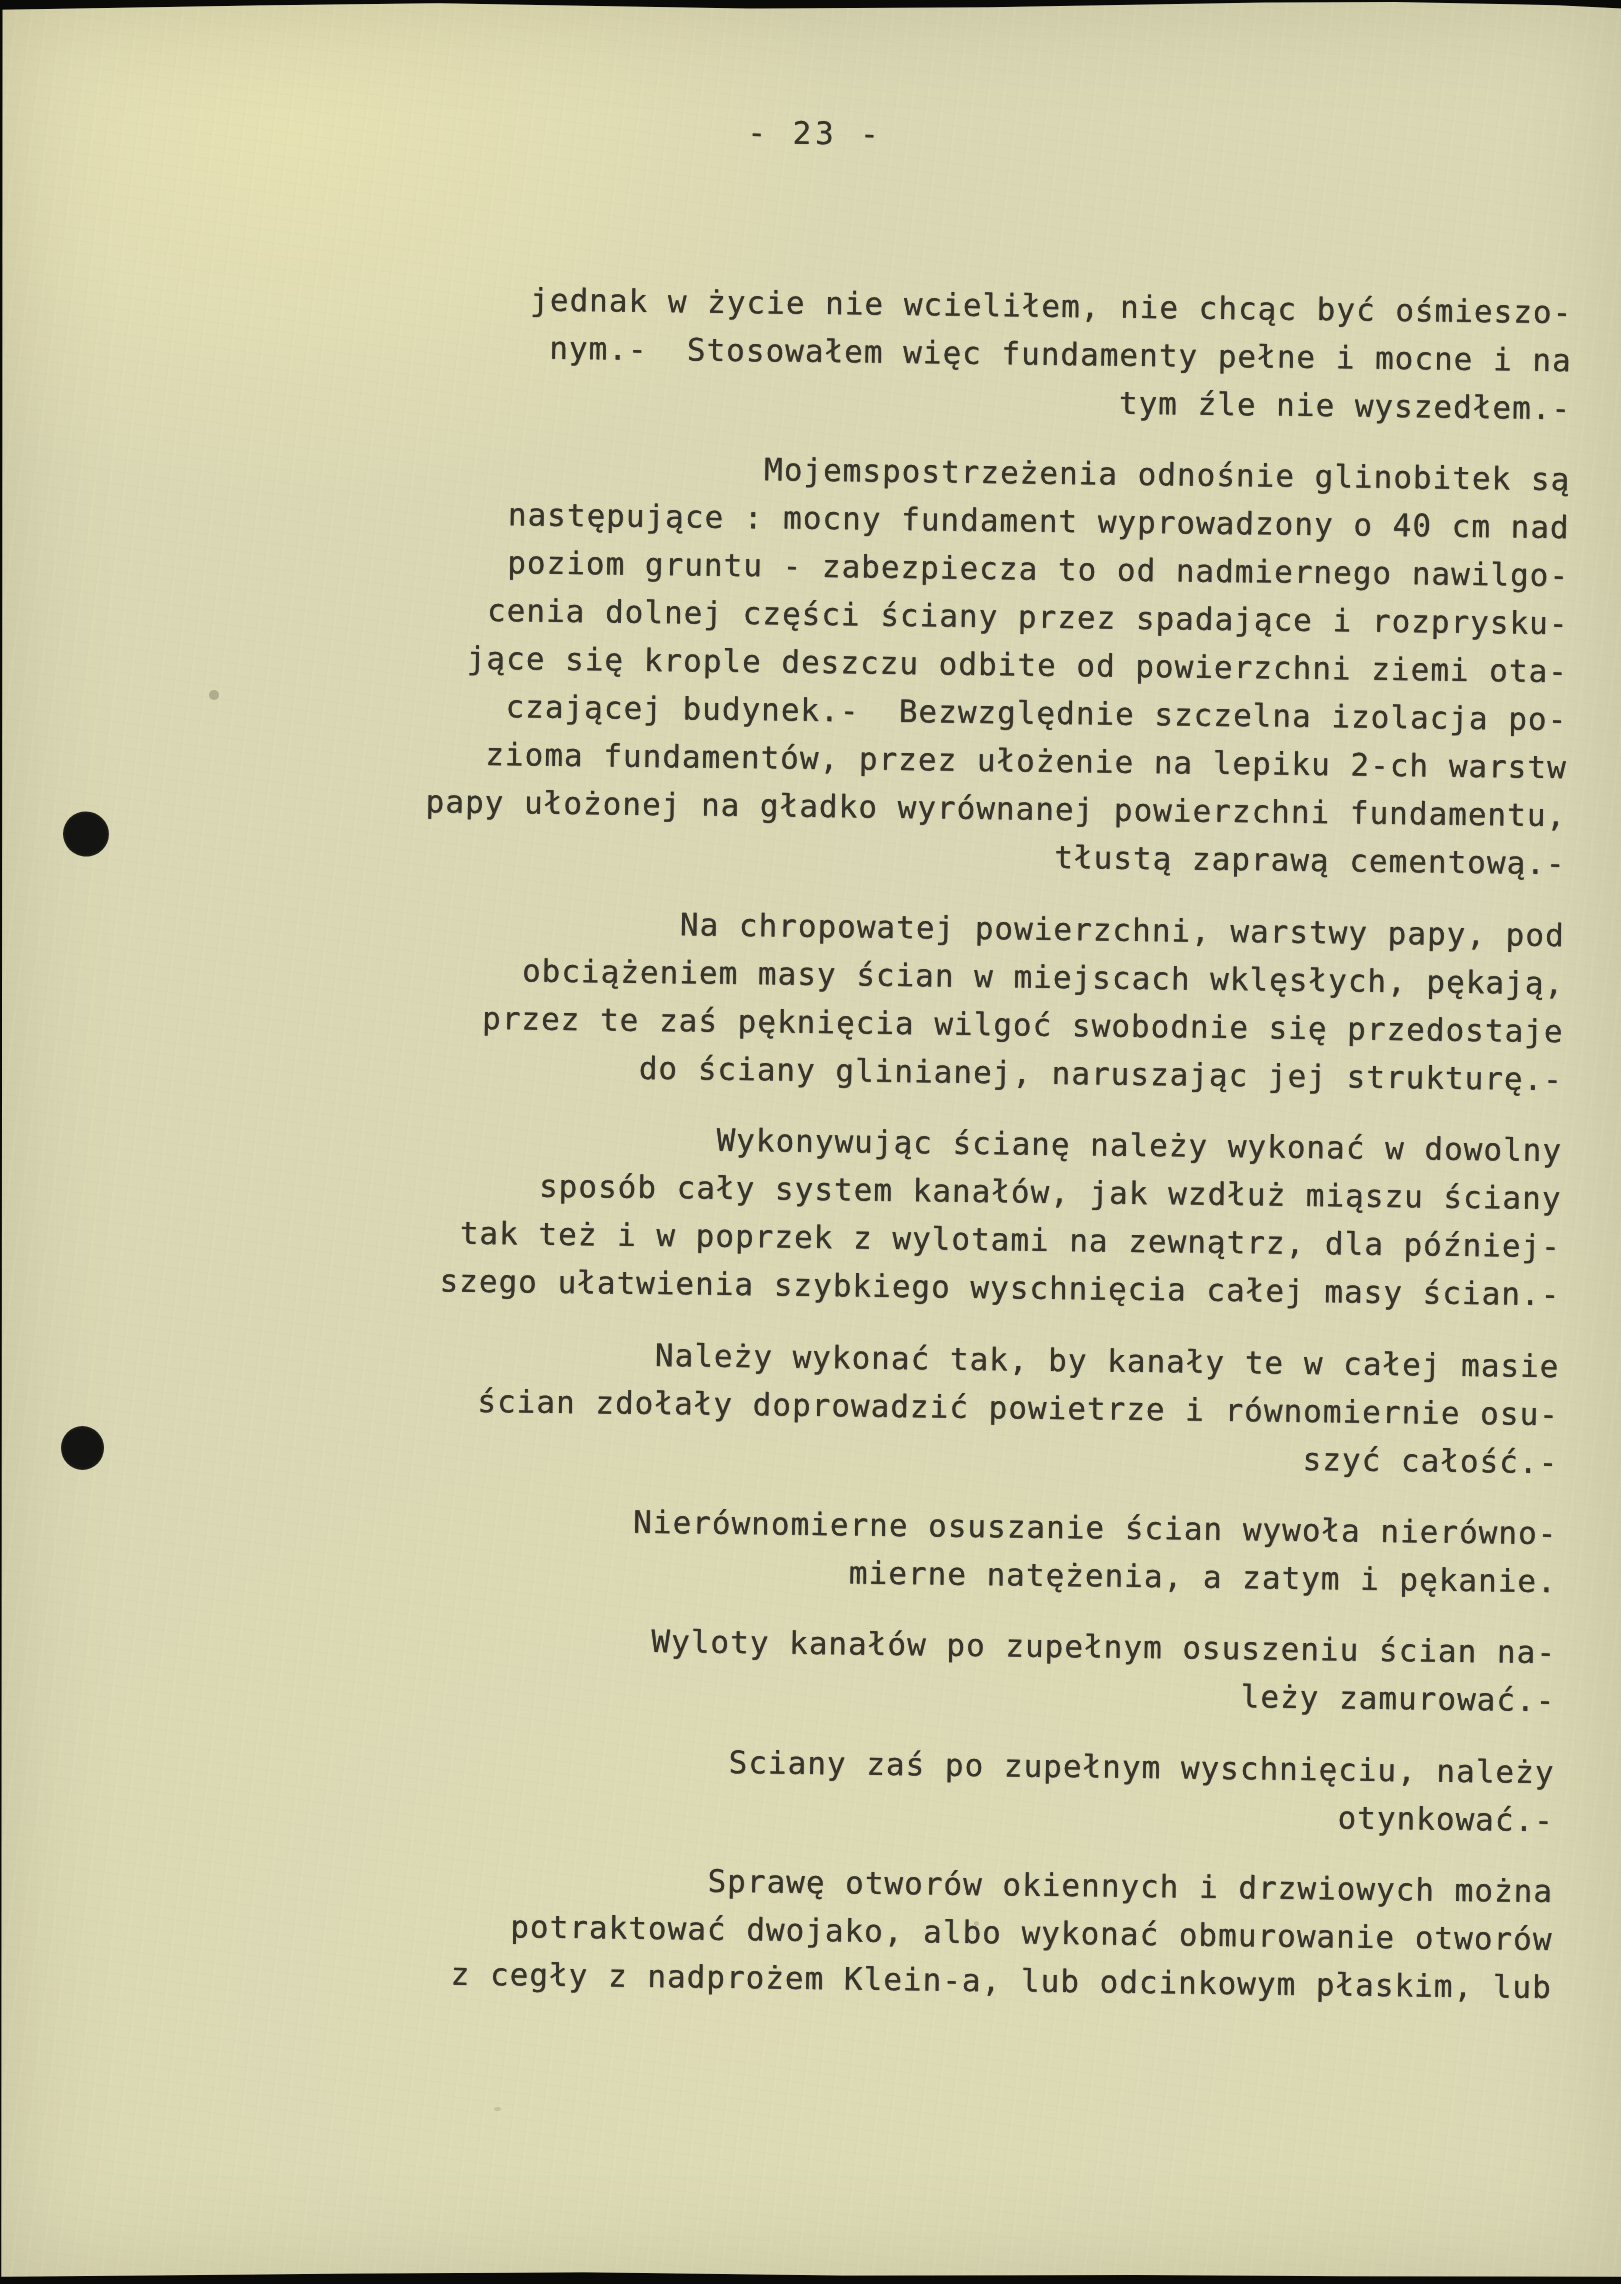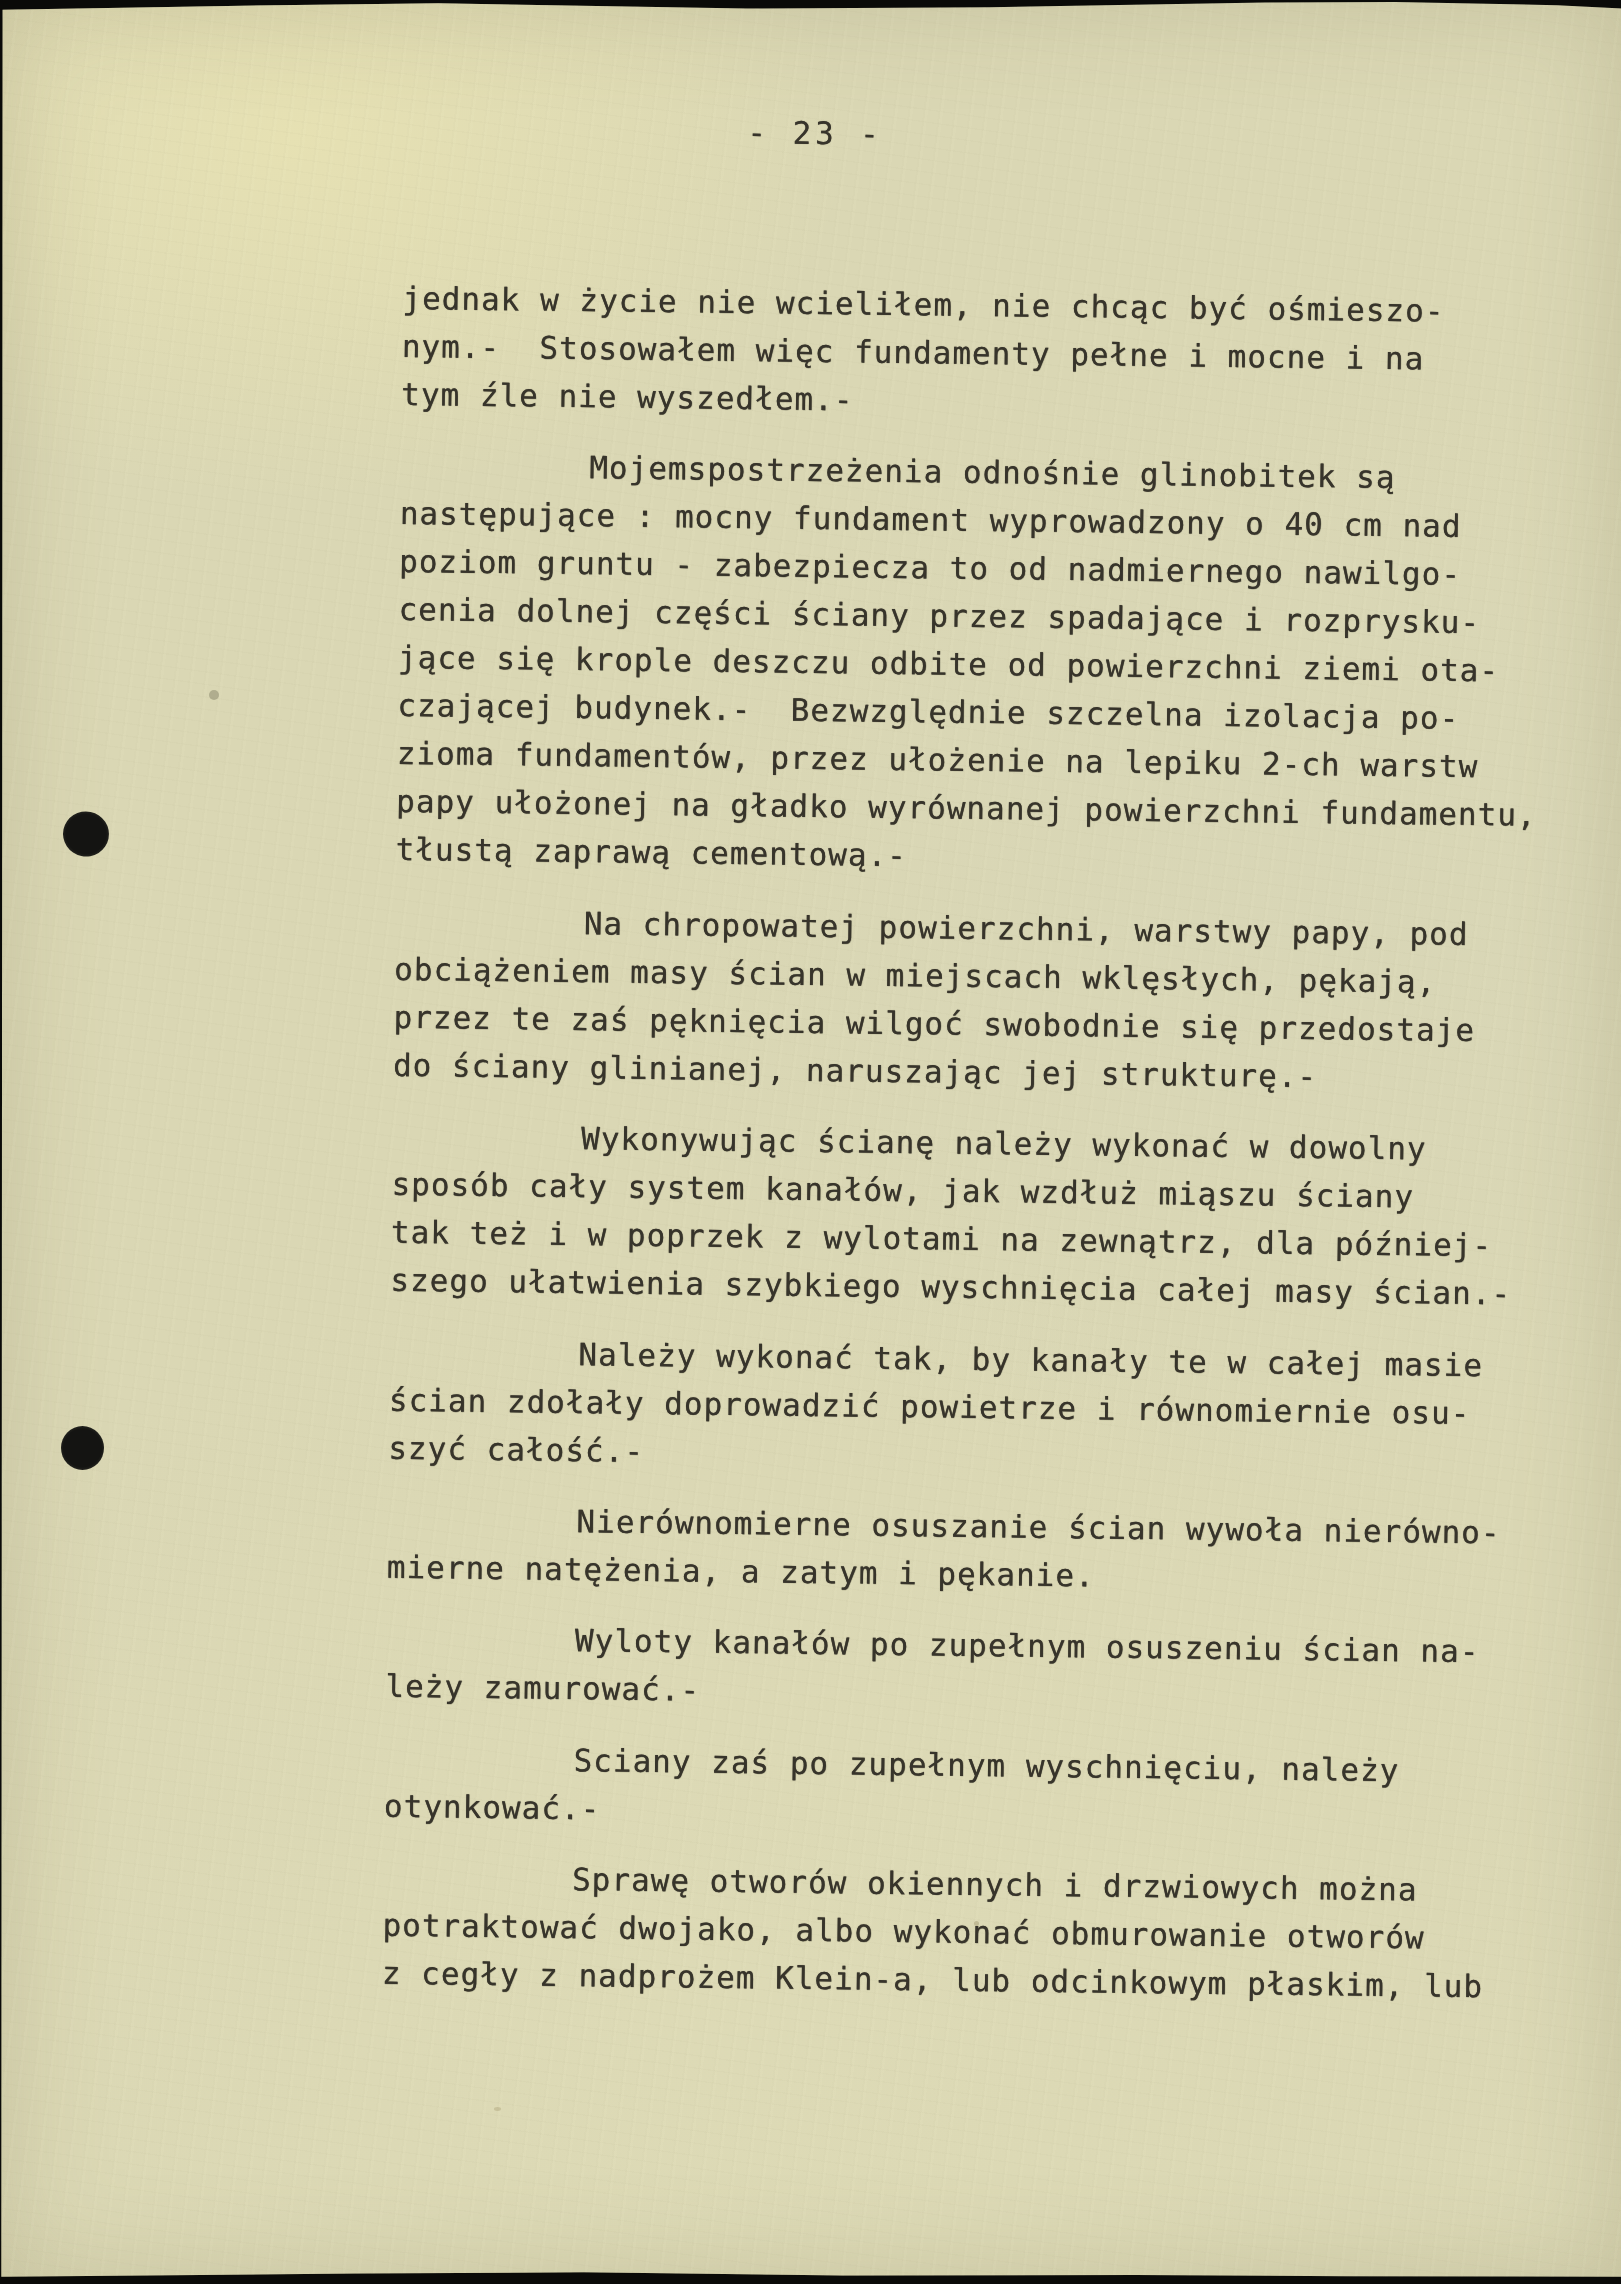--- a/index.html
+++ b/index.html
@@ -19,20 +19,21 @@
       radial-gradient(1170px 910px at 82% 40%, rgba(214,213,186,0.40), rgba(214,213,186,0) 65%),
       radial-gradient(1430px 1105px at 45% 88%, rgba(225,222,184,0.45), rgba(225,222,184,0) 70%),
       #dad7b4;
     clip-path: polygon(
       2.6px 9.8px, 14% 5.9px, 27% 3.3px, 46% 8.5px, 61% 7.2px, 78% 2.6px, 86% 2px, 96% 5.2px, 100% 8.5px,
       100% calc(100% - 7.2px), 83% calc(100% - 7.8px), 70% calc(100% - 9px),
       52% calc(100% - 8.5px), 36% calc(100% - 11.7px), 22% calc(100% - 10.4px),
       9% calc(100% - 8.5px), 1.3px calc(100% - 7.2px)
     );
     box-shadow: inset 0 0 104px rgba(135,130,95,0.28);
+    text-align: right;
   }
   .grain{
     position:absolute;inset:0;pointer-events:none;
     background-image:
       repeating-linear-gradient(97deg, rgba(200,196,160,0.07) 0 2px, rgba(255,252,215,0.05) 2px 4.6px, rgba(0,0,0,0) 4.6px 15px),
       repeating-linear-gradient(8deg, rgba(170,166,130,0.05) 0 1.3px, rgba(0,0,0,0) 1.3px 12.4px);
   }
   .rotated{
     position:absolute;inset:0;
     transform:rotate(0.7deg);

